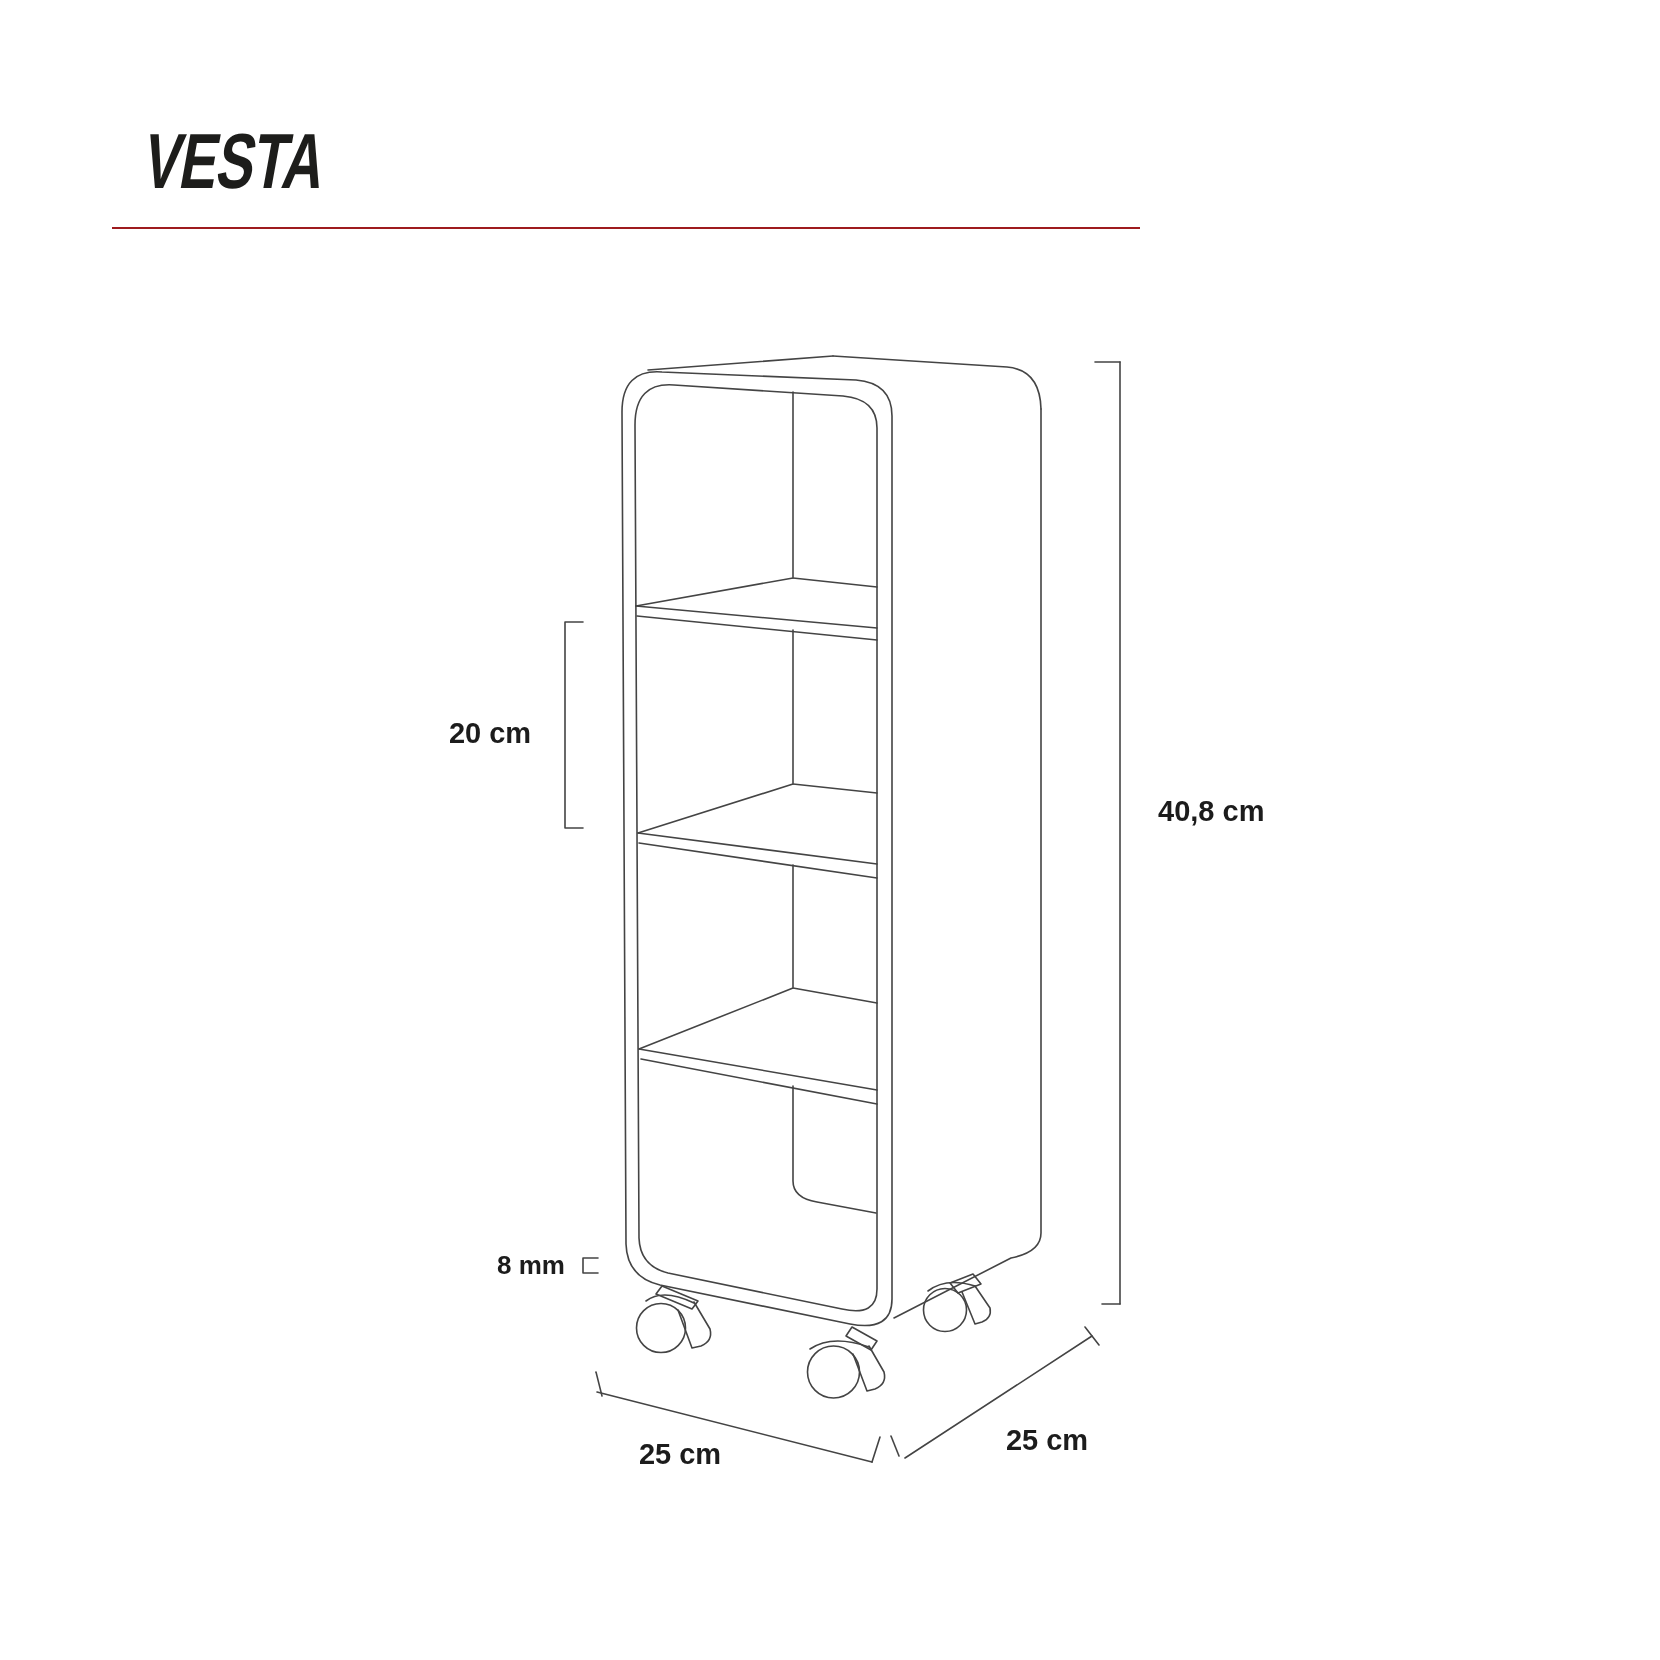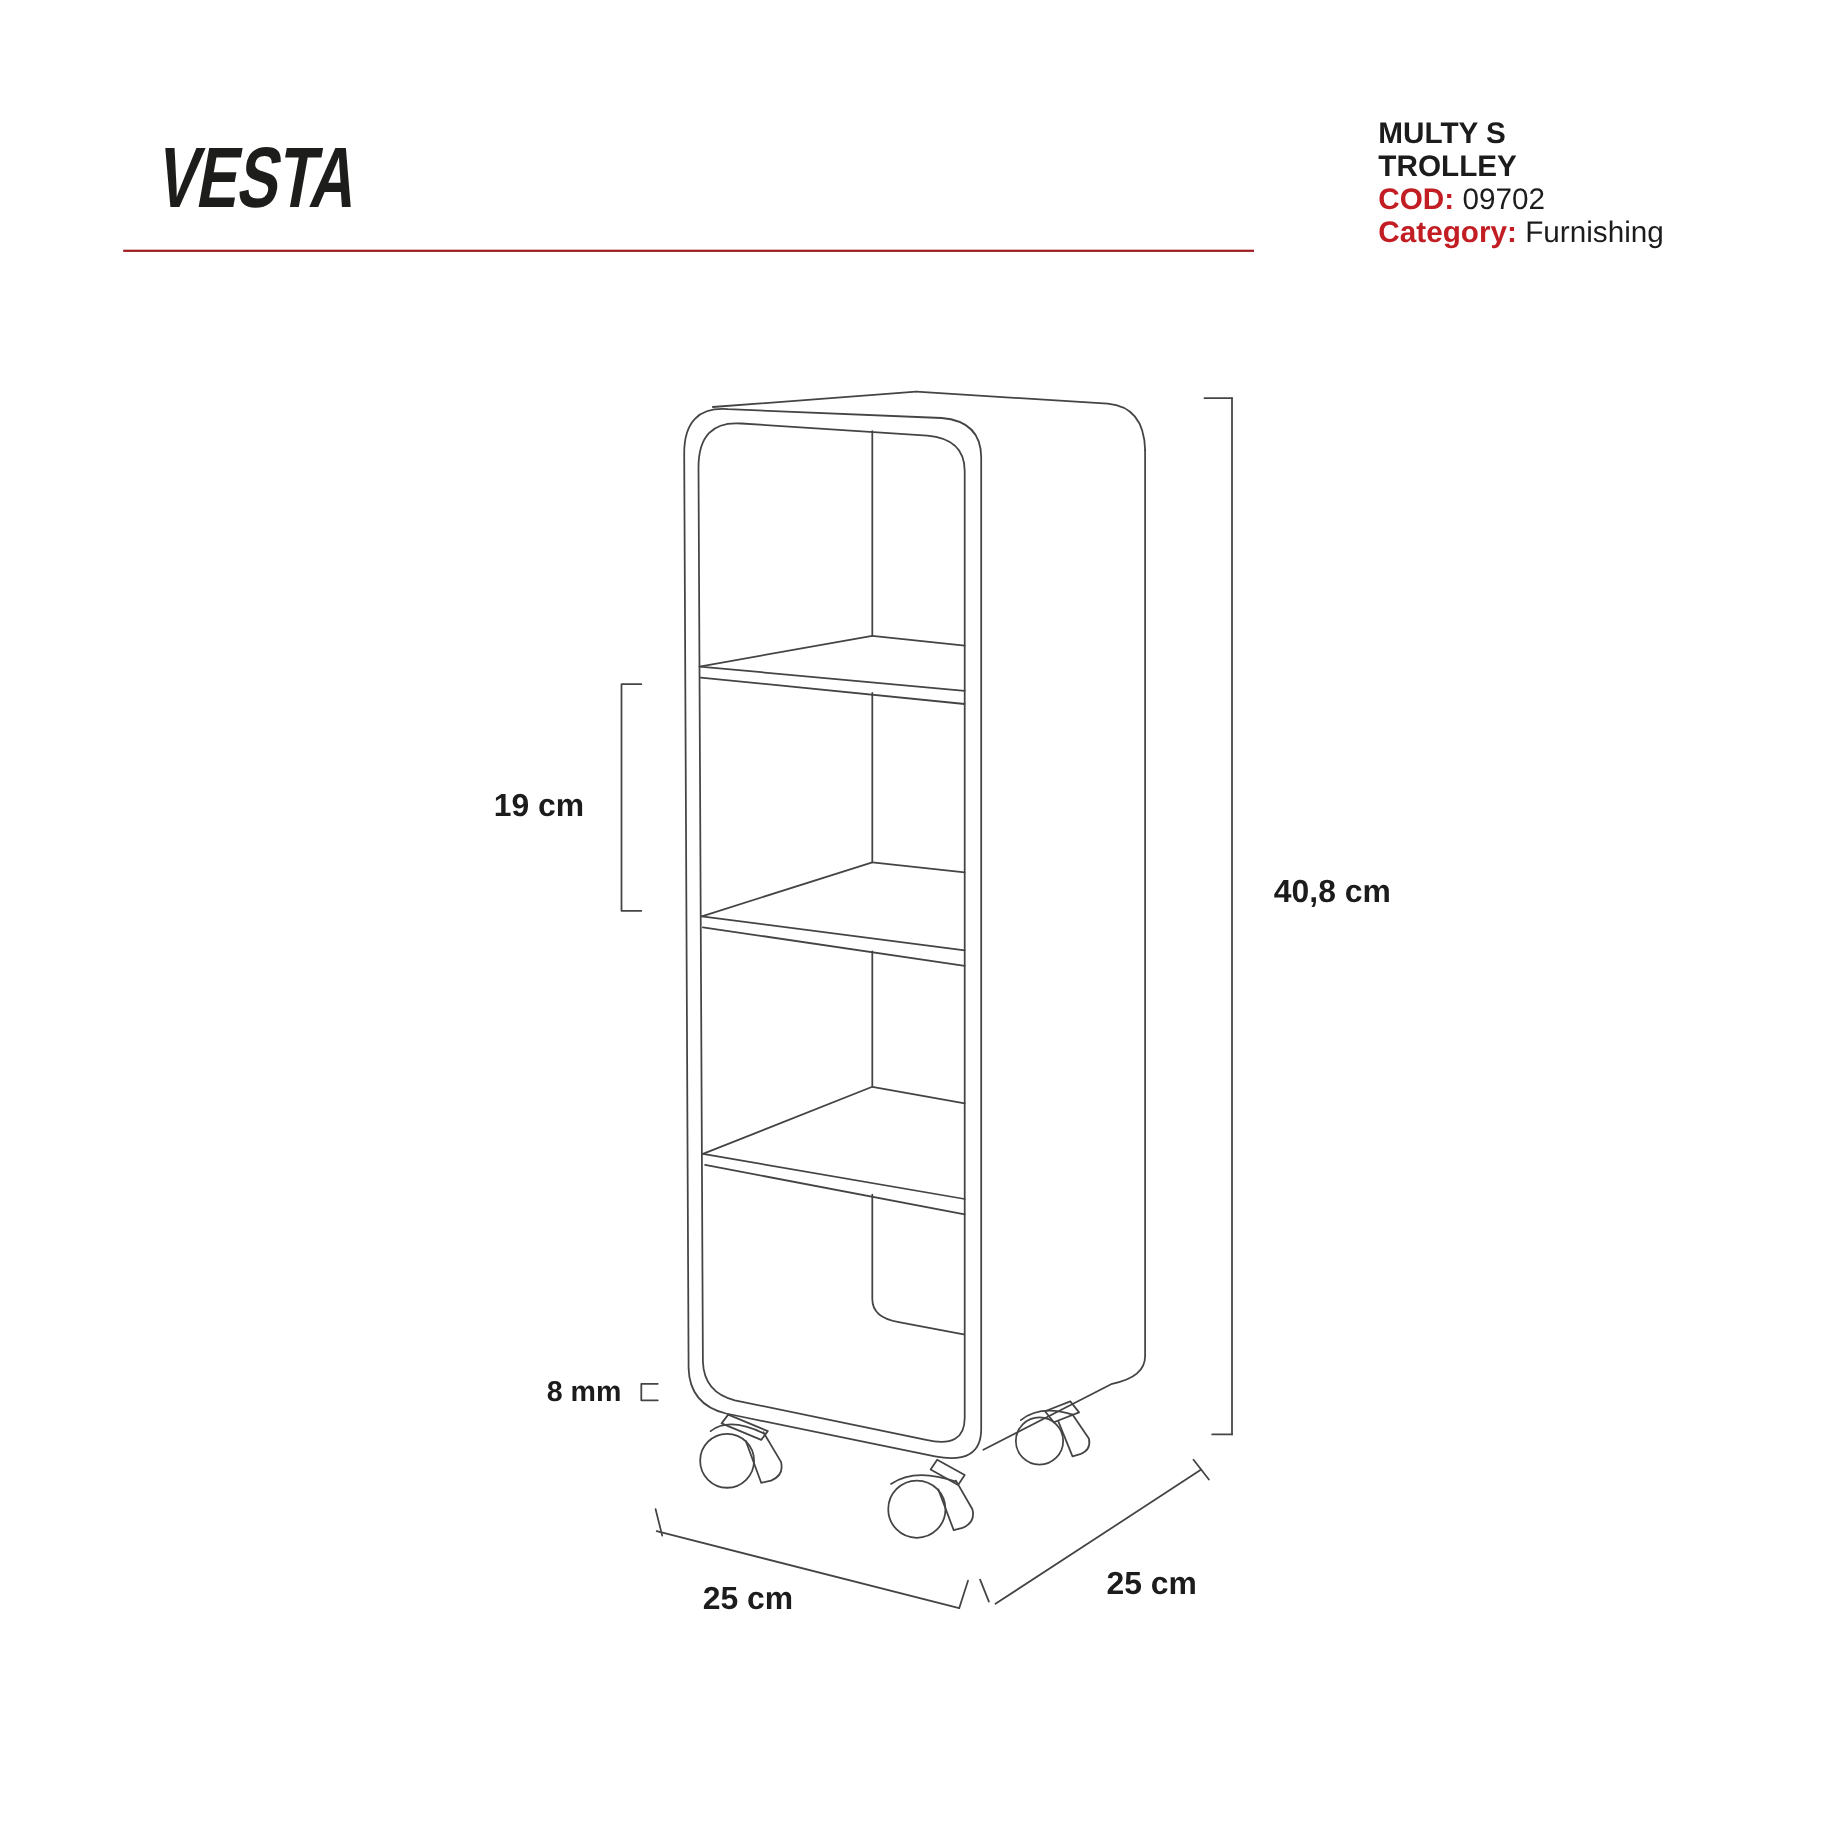--- a/index.html
+++ b/index.html
@@ -44,26 +44,20 @@
   .dim-label.small{font-size:26px;}
 </style>
 </head>
 <body>
 
 <div class="page">
 
   <div class="logo">VESTA</div>
   <div class="divider"></div>
 
-  <div class="product-info">
-    <div class="bold">MULTY S</div>
-    <div class="bold">TROLLEY</div>
-    <div><span class="red">COD:</span> <span>09702</span></div>
-    <div><span class="red">Category:</span> <span>Furnishing</span></div>
-  </div>
 
   <svg class="drawing" width="1660" height="1660" viewBox="0 0 1660 1660" xmlns="http://www.w3.org/2000/svg">
 
     <g>
       <path d="M 622 412 L 626 1244 Q 627 1277 660 1285 L 850 1324 Q 892 1332 892 1299 L 892 416 Q 892 383 856 380 L 662 372 Q 622 369 622 412 Z"></path>
     </g>
 
     <g>
       <path d="M 635 425 L 639 1238 Q 640 1266 668 1273 L 842 1309 Q 877 1317 877 1289 L 877 428 Q 877 399 843 396 L 674 385 Q 635 382 635 425 Z"></path>
     </g>
@@ -142,21 +136,21 @@
       <path d="M 880 1437 L 872 1462"></path>
     </g>
 
     <g>
       <path d="M 905 1458 L 1092 1336"></path>
       <path d="M 891 1436 L 899 1456"></path>
       <path d="M 1085 1327 L 1099 1345"></path>
     </g>
   </svg>
 
-  <div class="dim-label" style="left:438px;top:717px;width:104px;">19 cm</div>
+  <div class="dim-label" style="left:438px;top:717px;width:104px;">20 cm</div>
 
   <div class="dim-label" style="left:1158px;top:795px;">40,8 cm</div>
 
   <div class="dim-label small" style="left:481px;top:1250px;width:100px;">8 mm</div>
 
   <div class="dim-label" style="left:630px;top:1438px;width:100px;">25 cm</div>
 
   <div class="dim-label" style="left:997px;top:1424px;width:100px;">25 cm</div>
 
 </div>

